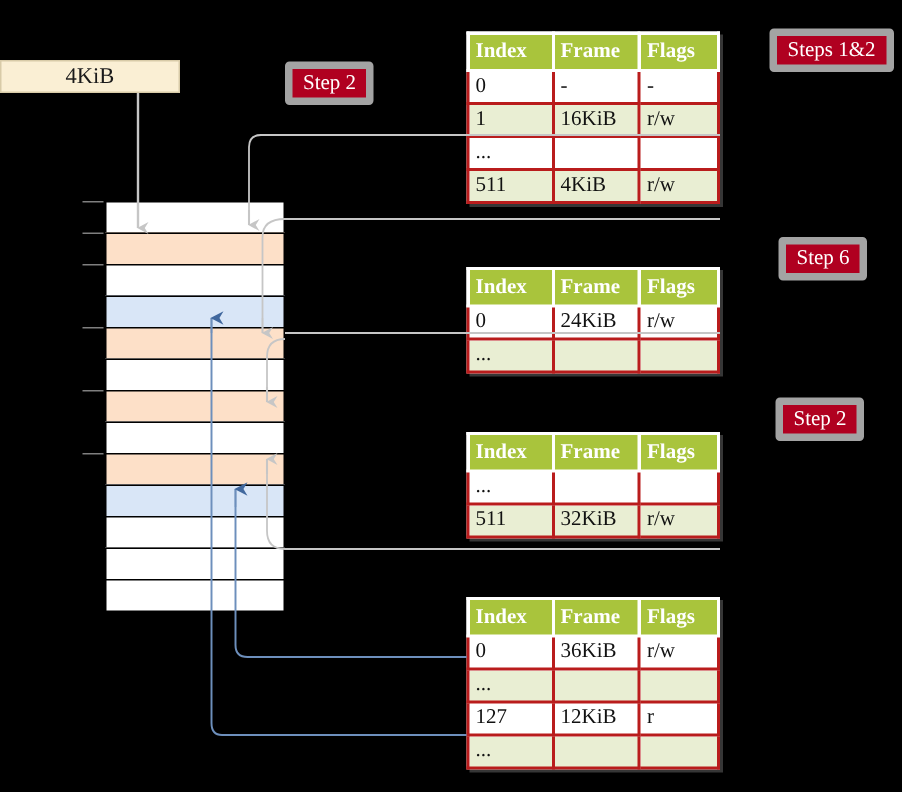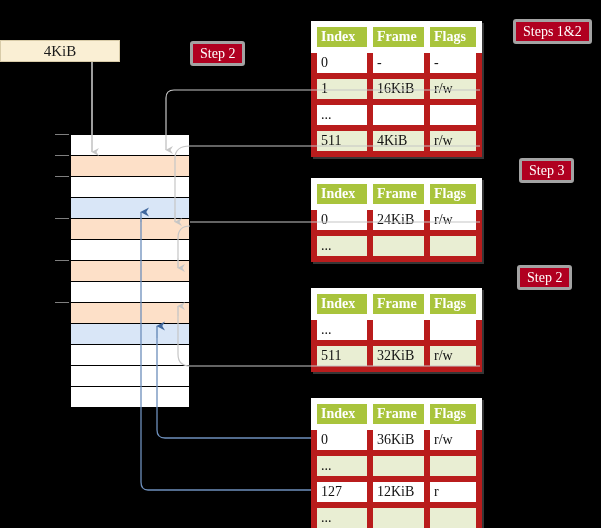--- a/index.html
+++ b/index.html
@@ -35,21 +35,21 @@
 
   
   .badge {
     background: #b00020;
     color: #ffffff;
     font-size: 14px;
     line-height: 19px;
     height: 19px;
     padding: 0 7px;
     border-radius: 3px;
-    border: 3px solid #a3a3a3;
+    border: 5px solid #a3a3a3;
     box-sizing: content-box;
     white-space: nowrap;
     text-align: center;
   }
   #badge-step0  { left: 190px; top: 41px; }
   #badge-steps12{ left: 513px; top: 19px; }
   #badge-step3  { left: 519px; top: 158px; }
   #badge-step4  { left: 517px; top: 265px; }
 
   
@@ -82,21 +82,21 @@
 
   
   table.pt {
     position: absolute;
     border-collapse: collapse;
     background: #ffffff;
     table-layout: fixed;
     box-shadow: 2px 2px 0 rgba(120,120,120,0.45);
   }
   table.pt th, table.pt td {
-    border: 6px solid #b91c1c;
+    border: 2px solid #b91c1c;
     padding: 2px 4px;
     font-size: 14px;
     height: 21px;
     box-sizing: border-box;
     vertical-align: middle;
     color: #111111;
     overflow: hidden;
     white-space: nowrap;
   }
   table.pt th {
@@ -129,21 +129,21 @@
     pointer-events: none;
   }
 </style>
 </head>
 <body>
 
 <div class="abs" id="page-box">4KiB</div>
 
 <div class="abs badge" id="badge-step0">Step 2</div>
 <div class="abs badge" id="badge-steps12">Steps 1&amp;2</div>
-<div class="abs badge" id="badge-step3">Step 3</div>
+<div class="abs badge" id="badge-step3">Step 6</div>
 <div class="abs badge" id="badge-step4">Step 2</div>
 
 <div class="abs" id="memory-column" style="height: 274px;">
     <div class="mem-row" style="top: 0px;"></div>
     <div class="mem-tick" style="top: 0px;"></div>
     <div class="mem-row orange" style="top: 21px;"></div>
     <div class="mem-tick" style="top: 21px;"></div>
     <div class="mem-row" style="top: 42px;"></div>
     <div class="mem-tick" style="top: 42px;"></div>
     <div class="mem-row blue" style="top: 63px;"></div>

